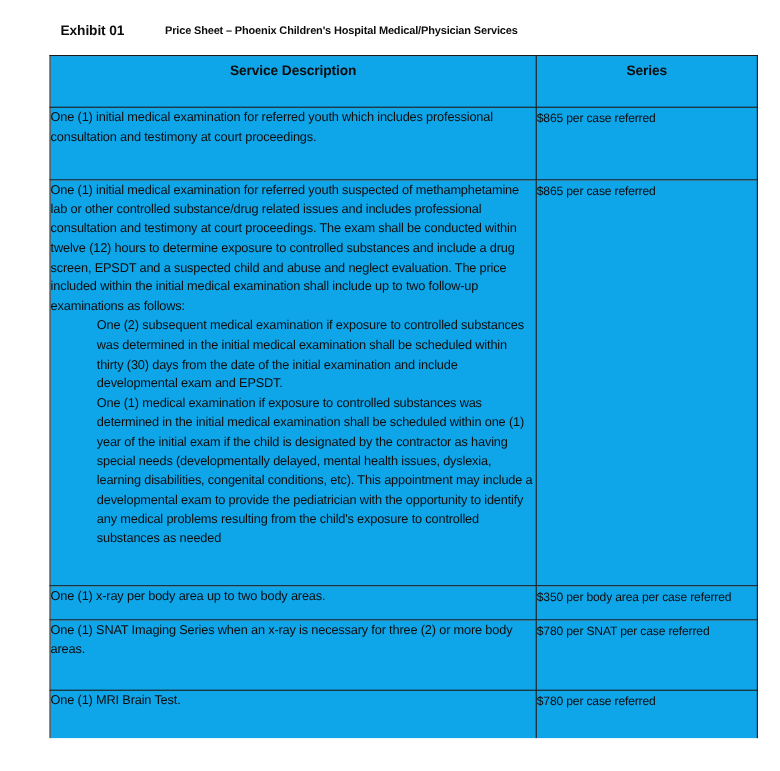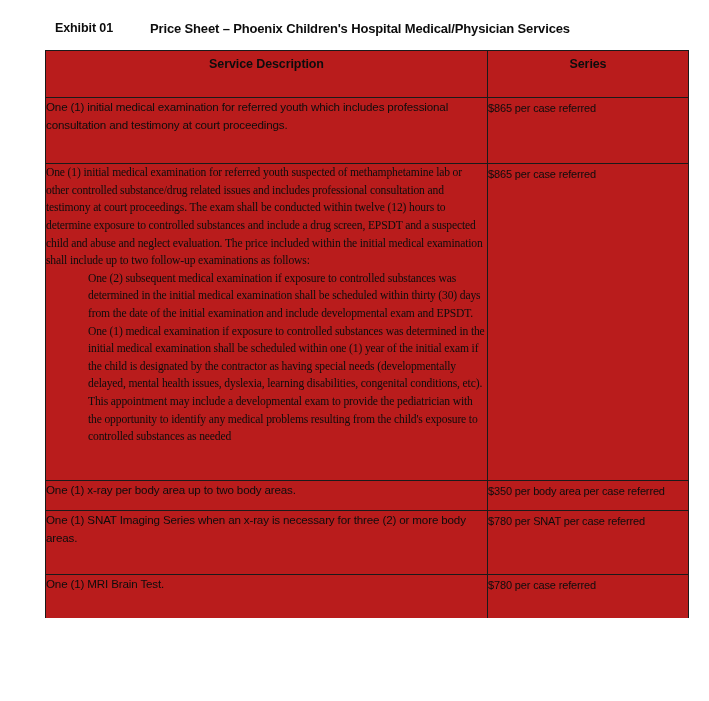--- a/index.html
+++ b/index.html
@@ -30,21 +30,21 @@
   }
   .doc-heading .exhibit-label {
     font-size: 12.5px;
     font-weight: bold;
     letter-spacing: -0.1px;
     width: 95px;
     flex: 0 0 95px;
     margin-left: 10px;
   }
   .doc-heading .doc-title {
-    font-size: 13px;
+    font-size: 10px;
     font-weight: bold;
     letter-spacing: -0.15px;
   }
 
   
   .price-table {
     position: absolute;
     left: 45px;
     top: 50px;
     width: 643px;
@@ -52,21 +52,21 @@
     table-layout: fixed;
   }
   .price-table col.c-desc  { width: 442px; }
   .price-table col.c-price { width: 201px; }
 
   .price-table th,
   .price-table td {
     border: 1.4px solid #1a1a1a;
     vertical-align: top;
     padding: 0;
-    background: #b91c1c;
+    background: #0ea5e9;
   }
 
   .price-table thead th {
     height: 31px;
     text-align: center;
     font-size: 12.5px;
     font-weight: bold;
     letter-spacing: -0.1px;
     padding-top: 6px;
     padding-bottom: 9px;
@@ -86,21 +86,21 @@
     letter-spacing: -0.15px;
   }
 
   
   .row-exam-basic .cell-desc  { padding-bottom: 30px; }
   .row-xray .cell-desc        { padding-bottom: 12px; }
   .row-snat .cell-desc        { padding-bottom: 28px; }
   .row-ct .cell-desc          { padding-bottom: 33px; }
   .row-mri .cell-desc         { padding-bottom: 25px; }
 
-  .row-exam-meth .cell-desc   { padding-bottom: 34px; font-family: Liberation Serif, serif; }
+  .row-exam-meth .cell-desc   { padding-bottom: 34px; }
 
   
   .sub-clause {
     margin: 0;
     padding-left: 42px;
     text-indent: 0;
   }
   .lead-para { margin: 0; }
 
   

